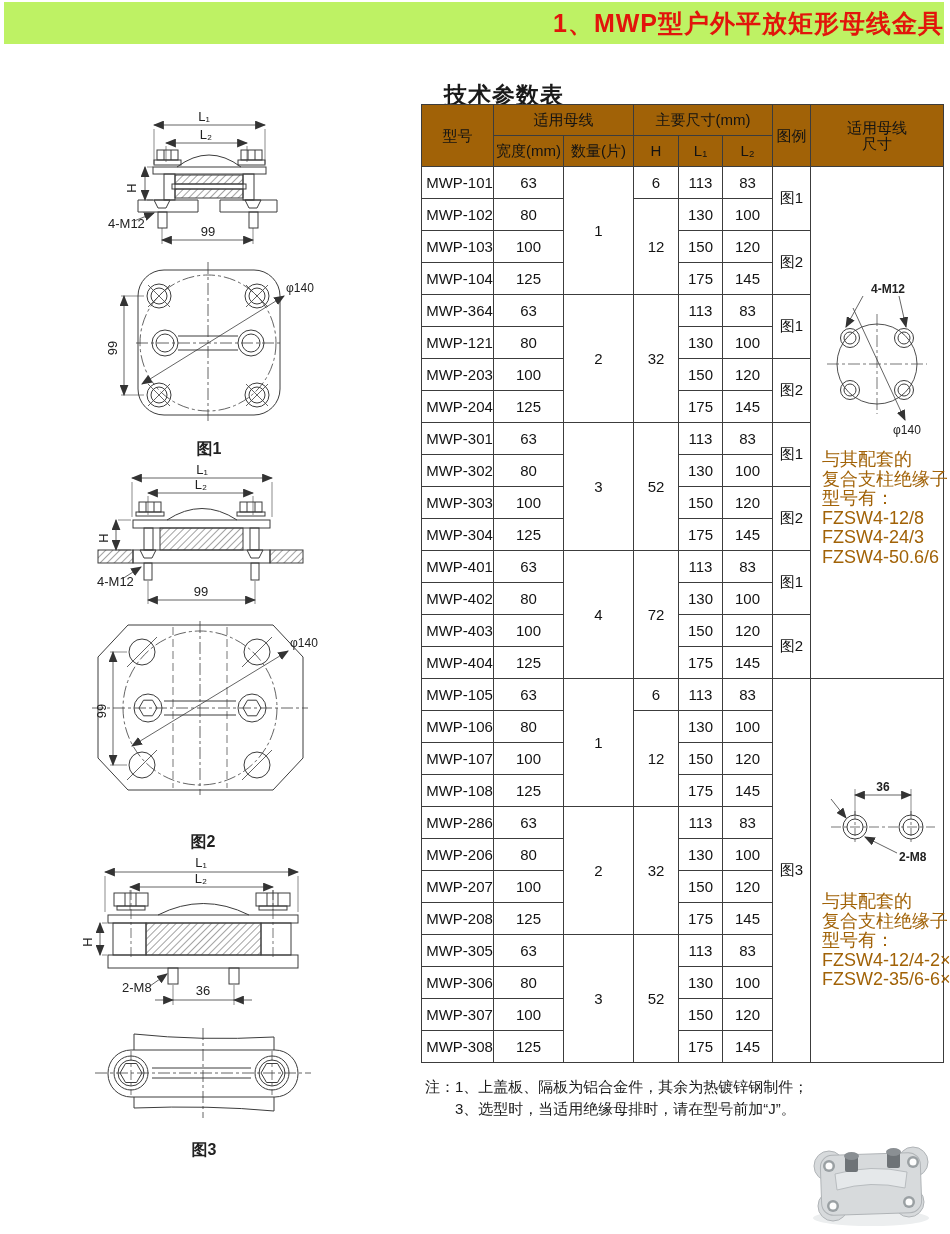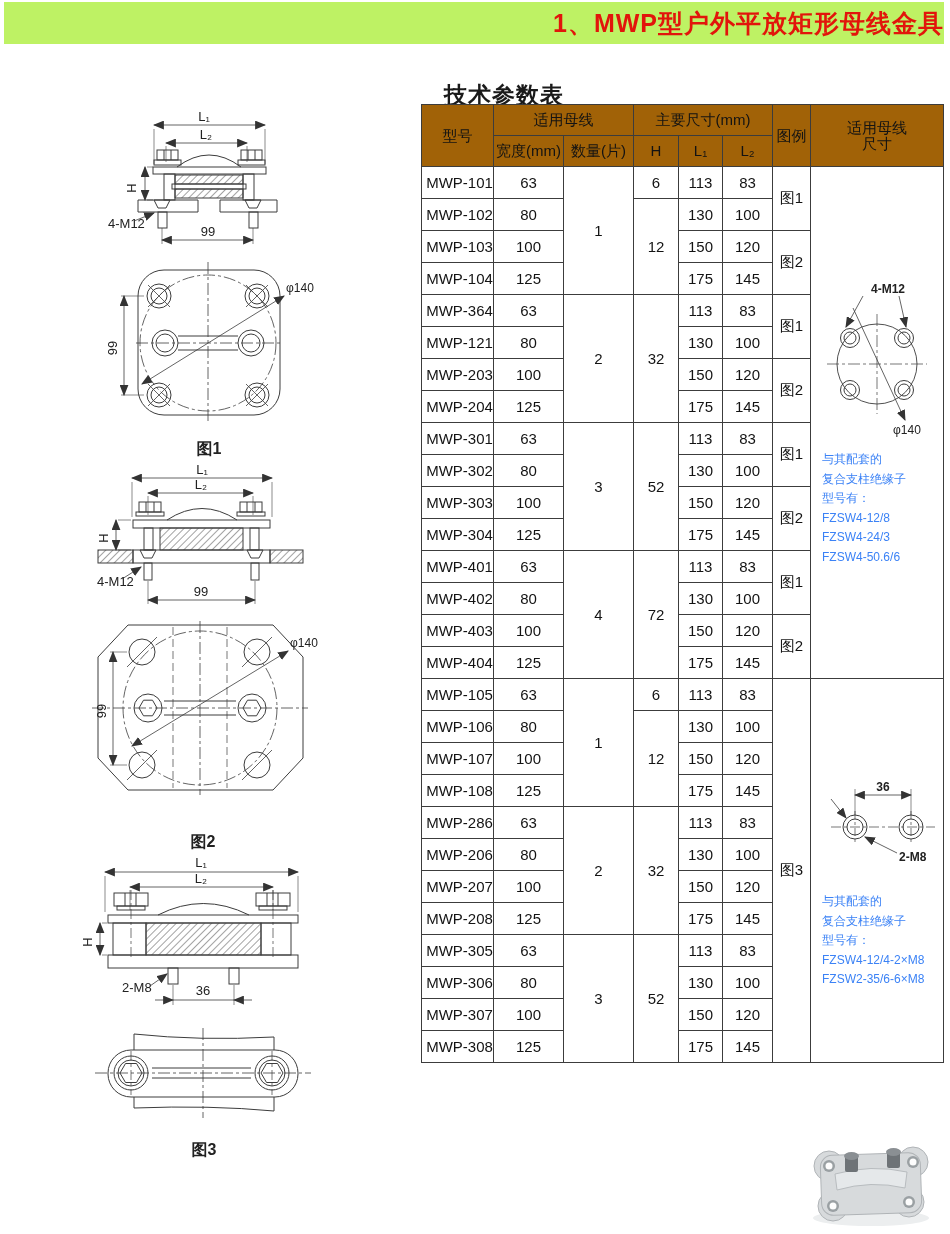--- a/index.html
+++ b/index.html
@@ -13,21 +13,21 @@
   .table-title { position:absolute; left:444px; top:80px; font-size:23px; font-weight:bold; color:#1a1a1a; letter-spacing:1px; }
 
   table.params { position:absolute; left:421px; top:104px; width:522px; border-collapse:collapse; table-layout:fixed; font-size:15px; color:#131313; }
   table.params th, table.params td { border:1px solid #3c3c3c; text-align:center; vertical-align:middle; font-weight:normal; }
   table.params thead th { background:#a16207; height:31px; line-height:16px; }
   table.params tbody td { height:32px; background:#fff; }
   td.model { text-align:left; padding-left:4px; }
   td.install { position:relative; padding:0; }
   .install-content { position:absolute; left:0; top:0; right:0; bottom:0; }
   .inst-svg { position:absolute; }
-  .inst-text { position:absolute; left:11px; text-align:left; font-size:12px; line-height:19.5px; color:#3b82f6; white-space:nowrap; }
+  .inst-text { position:absolute; left:11px; text-align:left; font-size:18px; line-height:19.5px; color:#a16207; white-space:nowrap; }
 
   .fig-svg { position:absolute; }
   svg text { font-family:"Liberation Sans",sans-serif; fill:#222; stroke:none; }
 
   .notes { position:absolute; left:425px; top:1076px; font-size:15px; line-height:22px; color:#1a1a1a; }
   .note-line { white-space:nowrap; }
   .note-line.indent { padding-left:30px; }
 </style>
 </head>
 <body>
@@ -579,20 +579,22 @@
         <tr>
           <td class="model">MWP-308</td>
           <td class="num">125</td>
           <td class="num">175</td>
           <td class="num">145</td>
         </tr>
       </tbody>
   </table>
 
   <div class="notes">
+    <div class="note-line"><span>注：</span><span>1、上盖板、隔板为铝合金件，其余为热镀锌钢制件；</span></div>
+    <div class="note-line indent"><span>3、选型时，当适用绝缘母排时，请在型号前加“J”。</span></div>
   </div>
 
   <svg class="fig-svg" style="left:795px; top:1128px;" width="152" height="104" viewBox="0 0 152 104">
     <g>
       <ellipse cx="76" cy="90" rx="58" ry="8" fill="#eceeef"></ellipse>
       <circle cx="34" cy="38" r="15" fill="#d7dadc" stroke="#b0b4b7"></circle>
       <circle cx="118" cy="34" r="15" fill="#d7dadc" stroke="#b0b4b7"></circle>
       <circle cx="38" cy="78" r="15" fill="#d7dadc" stroke="#b0b4b7"></circle>
       <circle cx="114" cy="74" r="15" fill="#d7dadc" stroke="#b0b4b7"></circle>
       <rect x="26" y="26" width="100" height="60" rx="12" fill="#d7dadc" stroke="#b0b4b7" transform="rotate(-2 76 56)"></rect>

